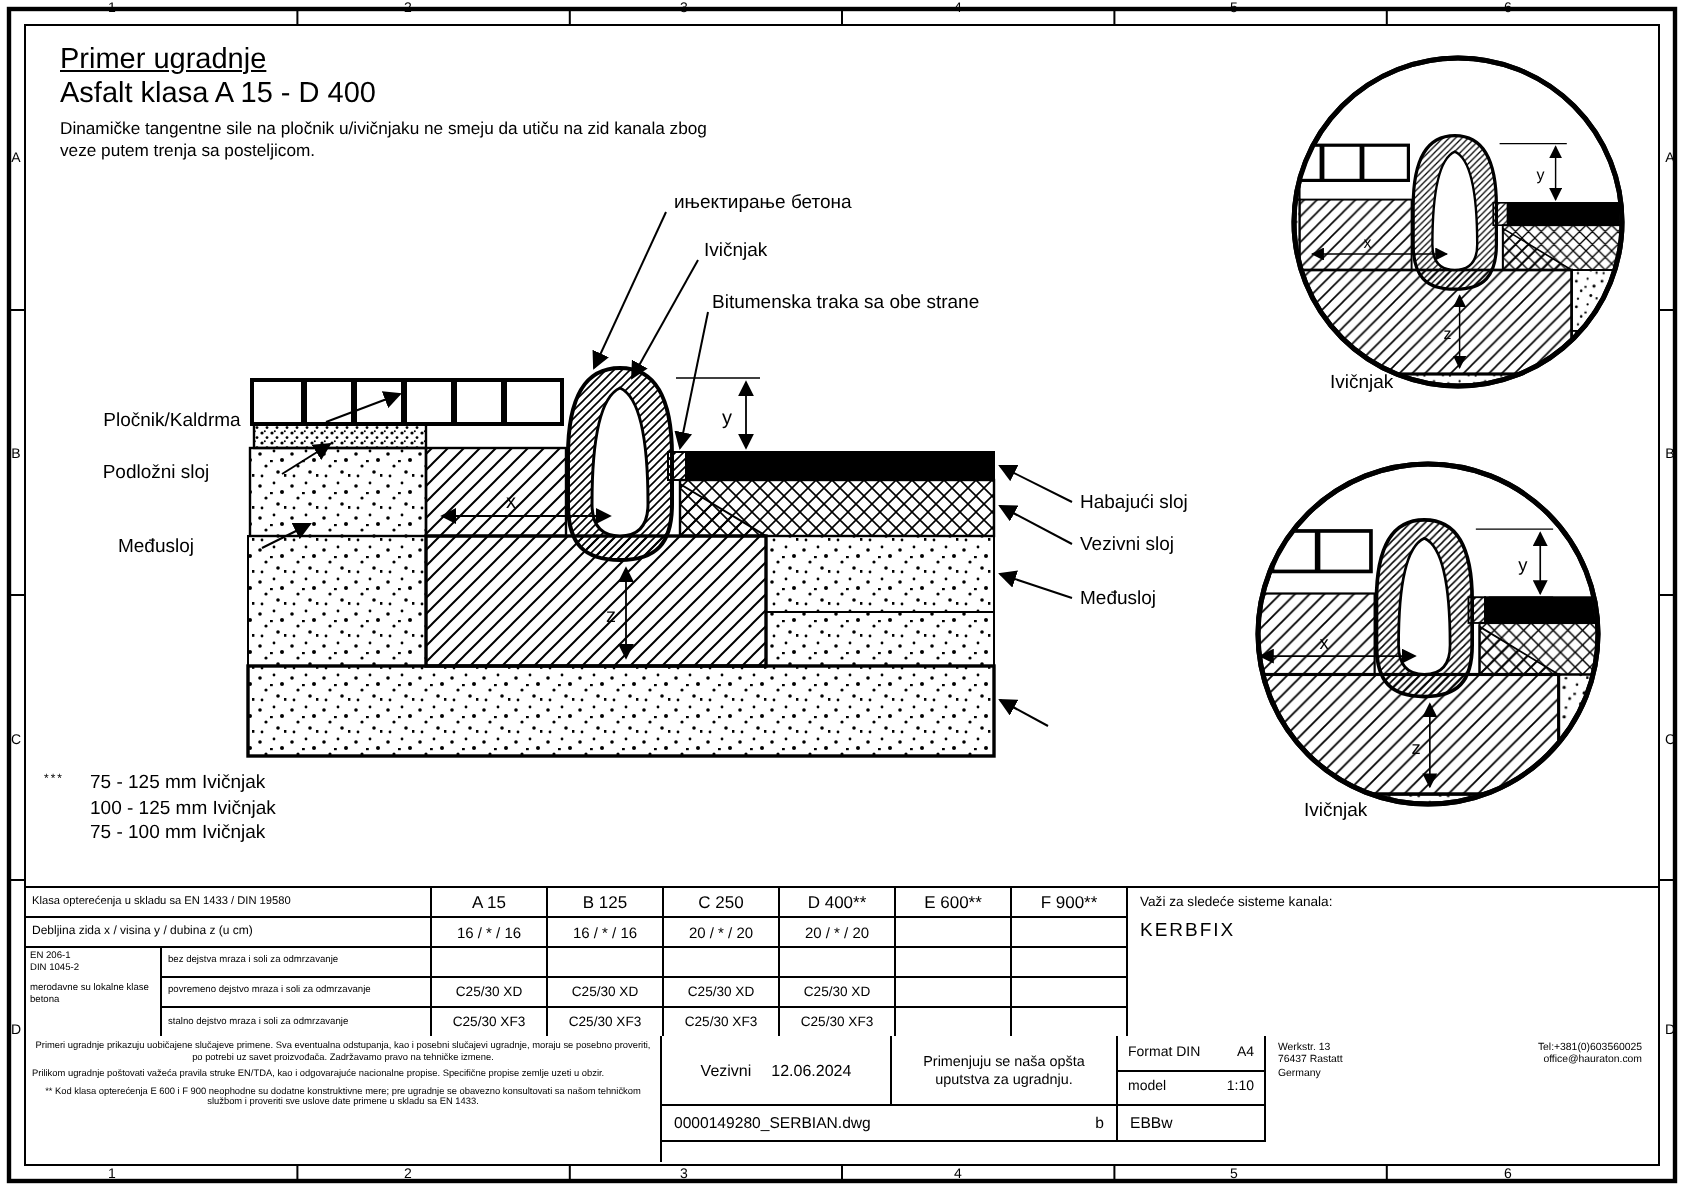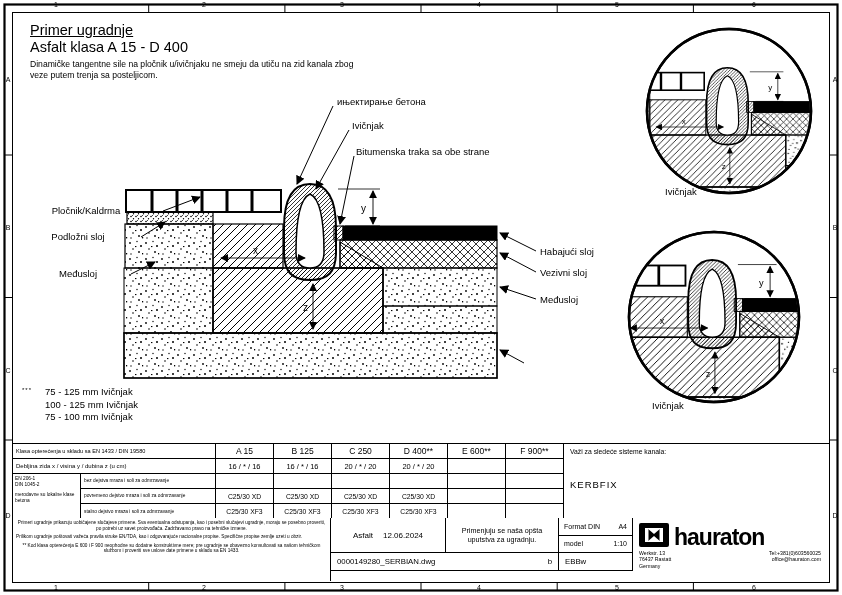--- a/index.html
+++ b/index.html
@@ -261,36 +261,36 @@
 
     <div class="tc nb" style="left:203px;top:60px;width:58px;height:15px;font-size:6.8px">C25/30 XF3</div>
     <div class="tc nb" style="left:261px;top:60px;width:58px;height:15px;font-size:6.8px">C25/30 XF3</div>
     <div class="tc nb" style="left:319px;top:60px;width:58px;height:15px;font-size:6.8px">C25/30 XF3</div>
     <div class="tc nb" style="left:377px;top:60px;width:58px;height:15px;font-size:6.8px">C25/30 XF3</div>
     <div class="tc nb" style="left:435px;top:60px;width:58px;height:15px;font-size:6.8px"></div>
     <div class="tc nb" style="left:493px;top:60px;width:58px;height:15px;font-size:6.8px"></div>
 
     <div class="tc nr nb colstart" style="left:551px;top:0;width:265px;height:75px;padding:4px 6px">
       <div style="font-size:6.8px">Važi za sledeće sisteme kanala:</div>
-      <div style="font-size:9.5px;letter-spacing:1px;margin-top:24px">KERBFIX</div>
+      <div style="font-size:9.5px;letter-spacing:1px;margin-top:5px">KERBFIX</div>
     </div>
   </div>
 
   <div id="tb">
 
     <div class="tc lbl colstart nb" style="left:0;top:0;width:318px;height:63px;font-size:4.7px;line-height:5.6px;padding:2px 3px">
       <div>Primeri ugradnje prikazuju uobičajene slučajeve primene. Sva eventualna odstupanja, kao i posebni slučajevi ugradnje, moraju se posebno proveriti, po potrebi uz savet proizvođača. Zadržavamo pravo na tehničke izmene.</div>
       <div style="height:3px"></div>
       <div>Prilikom ugradnje poštovati važeća pravila struke EN/TDA, kao i odgovarajuće nacionalne propise. Specifične propise zemlje uzeti u obzir.</div>
       <div style="height:3px"></div>
       <div>** Kod klasa opterećenja E 600 i F 900 neophodne su dodatne konstruktivne mere; pre ugradnje se obavezno konsultovati sa našom tehničkom službom i proveriti sve uslove date primene u skladu sa EN 1433.</div>
     </div>
 
     <div class="tc" style="left:318px;top:0;width:115px;height:35px;font-size:8px;gap:10px">
-      <span>Asfalt</span>
+      <span>Vezivni</span>
       <span>12.06.2024</span>
     </div>
 
     <div class="tc lbl" style="left:433px;top:0;width:113px;height:35px;font-size:7.2px;line-height:9px;padding:3px 4px;white-space:normal">Primenjuju se naša opšta uputstva za ugradnju.</div>
 
     <div class="tc" style="left:546px;top:0;width:74px;height:17.5px;font-size:7px;justify-content:space-between;padding:0 5px">
       <span>Format DIN</span>
       <span>A4</span>
     </div>
 
@@ -301,30 +301,20 @@
 
     <div class="tc" style="left:318px;top:35px;width:228px;height:17.5px;font-size:7.8px;justify-content:space-between;padding:0 6px">
       <span>0000149280_SERBIAN.dwg</span>
       <span>b</span>
     </div>
 
     <div class="tc lbl" style="left:546px;top:35px;width:74px;height:17.5px;font-size:7.8px;padding-left:6px">EBBw</div>
 
 
     <div class="tc nr nb colstart" style="left:620px;top:0;width:196px;height:63px;padding:0">
-      <div class="logo-row">
-        <svg width="30" height="24" viewBox="0 0 30 24">
-          <rect x="0" y="0" width="30" height="24" rx="2" fill="#000"></rect>
-          <rect x="6" y="5" width="3.5" height="14" fill="#fff"></rect>
-          <rect x="20.5" y="5" width="3.5" height="14" fill="#fff"></rect>
-          <path d="M8,5 L22,5 L15,11 Z" fill="#fff"></path>
-          <path d="M8,19 L22,19 L15,13 Z" fill="#fff"></path>
-        </svg>
-        <span class="logo-word">hauraton</span>
-      </div>
       <div class="addr-row" style="width:100%;box-sizing:border-box">
         <div>
           <div>Werkstr. 13</div>
           <div>76437 Rastatt</div>
           <div>Germany</div>
         </div>
         <div style="text-align:right">
           <div>Tel:+381(0)603560025</div>
           <div>office@hauraton.com</div>
         </div>

